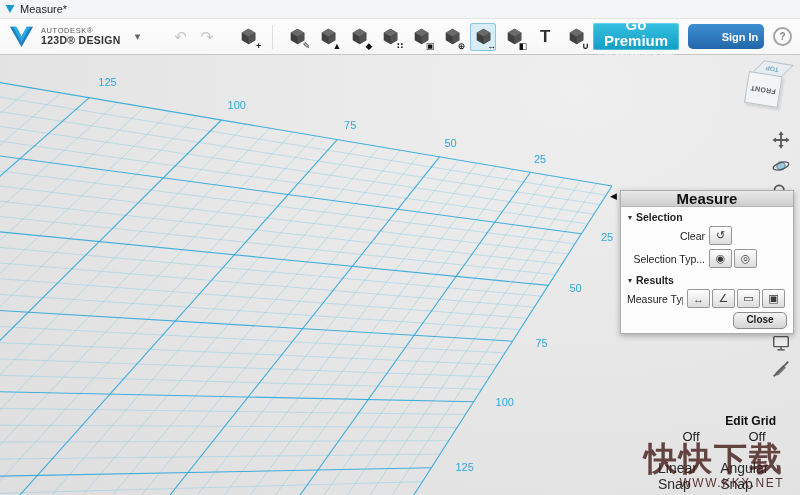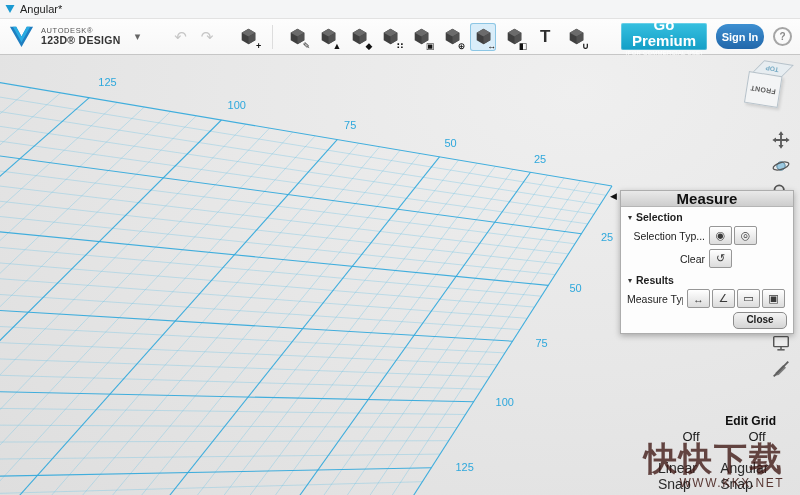--- a/index.html
+++ b/index.html
@@ -43,23 +43,23 @@
   #right-cluster{margin-left:auto;display:flex;align-items:center;gap:9px;}
   #go-premium{
     width:86px;height:27px;border-radius:2px;cursor:pointer;
     background:linear-gradient(#36c0e0,#139ec6);color:#fff;text-align:center;
     display:flex;flex-direction:column;justify-content:center;line-height:1.1;
     box-shadow:inset 0 0 0 1px rgba(255,255,255,.25);
   }
   #go-premium .l1{font-size:15px;font-weight:bold;}
   #go-premium .l2{font-size:6px;letter-spacing:.2px;}
   #sign-in{
-    width:48px;height:25px;border-radius:12px;cursor:pointer;
+    width:48px;height:25px;border-radius:5px;cursor:pointer;
     background:linear-gradient(#3d8fd1,#2267aa);color:#fff;font-size:11px;font-weight:bold;
-    display:flex;align-items:center;justify-content:center;
+    display:flex;align-items:center;justify-content:center;padding-left:28px;
   }
   #help-btn{
     width:15px;height:15px;border-radius:50%;border:2px solid #a5a5a5;
     color:#888;font-size:10px;font-weight:bold;display:flex;align-items:center;justify-content:center;
     cursor:pointer;
   }
   
   #canvas{
     position:relative;height:440px;overflow:hidden;
     background:radial-gradient(ellipse at 72% 8%,#efefef 0%,#e6e6e6 55%,#dedede 100%);
@@ -133,21 +133,21 @@
   #watermark .wl1{font-size:33px;font-weight:bold;letter-spacing:2px;}
   #watermark .wl2{font-size:12px;font-weight:normal;letter-spacing:1.5px;margin-top:2px;color:rgba(62,22,18,.85);}
 </style>
 </head>
 <body>
 
 <div id="titlebar">
   <svg width="10" height="10" viewBox="0 0 10 10">
     <path d="M0.5 1 H9.5 L5 9 Z" fill="#1b9ad2"></path>
   </svg>
-  <span>Angular*</span>
+  <span>Measure*</span>
 </div>
 
 <div id="toolbar">
   <div id="brand">
     <svg width="27" height="27" viewBox="0 0 28 28">
       <path d="M2 4 L14 25 L26 4 L19.5 4 L14 14 L8.5 4 Z" fill="#1f7ec0"></path>
       <path d="M5 4 L14 20 L23 4 L19.5 4 L14 14 L8.5 4 Z" fill="#29abe2"></path>
     </svg>
     <div id="brand-text">
       <div id="brand-line1">AUTODESK®</div>
@@ -371,30 +371,30 @@
 
   <div id="measure-panel">
     <span id="panel-collapse">◀</span>
     <div id="panel-header">Measure</div>
 
     <div class="psec">
       <span class="arrow">▾</span>
       <span>Selection</span>
     </div>
     <div class="prow">
+      <span class="plabel">Clear</span>
+      <span id="clear-btn-wrap" style="display:flex;">
+          <span class="pbtn">↺</span>
+        </span>
+    </div>
+    <div class="prow">
       <span class="plabel">Selection Typ...</span>
       <span id="sel-btns" style="display:flex;">
           <span class="pbtn">◉</span>
           <span class="pbtn">◎</span>
-        </span>
-    </div>
-    <div class="prow">
-      <span class="plabel">Clear</span>
-      <span id="clear-btn-wrap" style="display:flex;">
-          <span class="pbtn">↺</span>
         </span>
     </div>
 
     <div class="psec">
       <span class="arrow">▾</span>
       <span>Results</span>
     </div>
     <div class="prow">
       <span class="plabel">Measure Typ...</span>
       <span id="mtype-btns" style="display:flex;">

